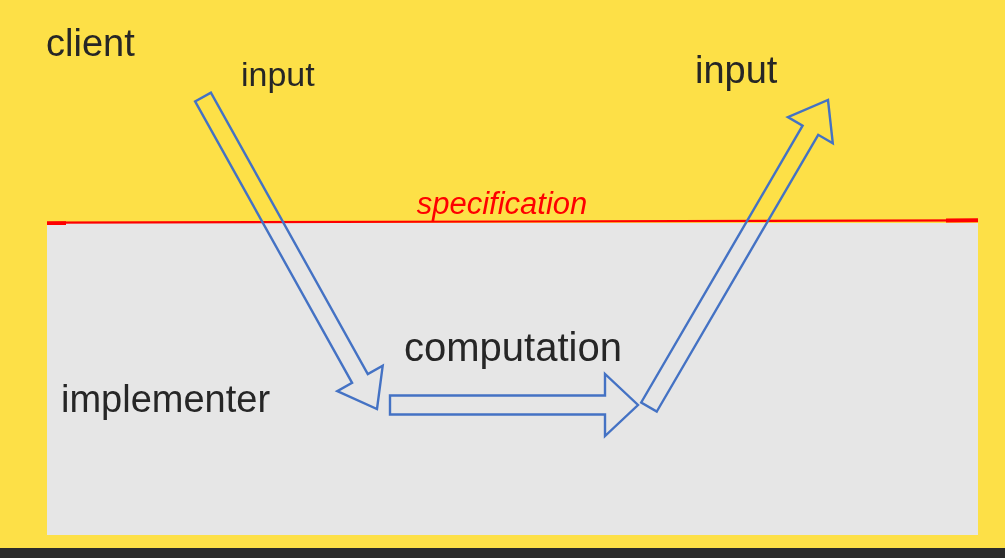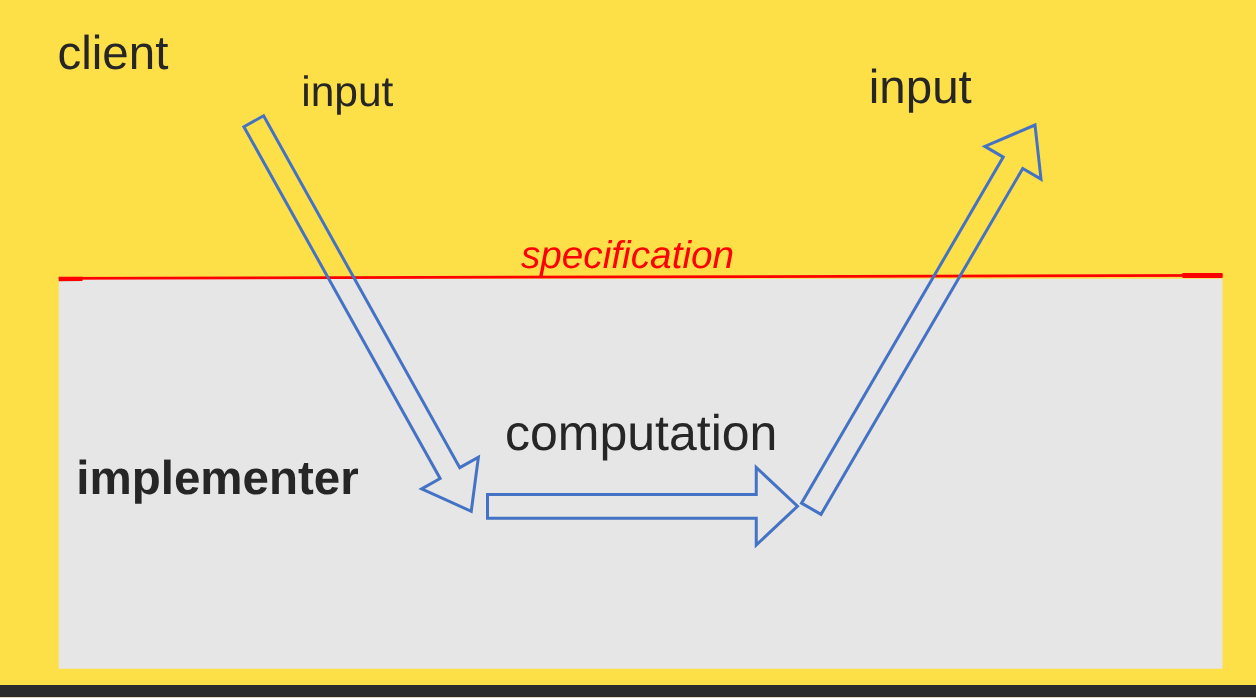--- a/index.html
+++ b/index.html
@@ -21,21 +21,21 @@
   .label{
     position:absolute;
     line-height:1;
     color:var(--text-dark);
     white-space:nowrap;
   }
   .label-client{left:46px;top:24px;font-size:38px;}
   .label-input{left:241px;top:57px;font-size:34px;text-align:center;}
   .label-output{left:695px;top:51px;font-size:38px;}
   .label-computation{left:404px;top:327px;font-size:40px;}
-  .label-implementer{left:61px;top:364px;font-size:38px;font-weight:bold;}
+  .label-implementer{left:61px;top:380px;font-size:38px;}
   .spec-label{
     position:absolute;
     line-height:1;
     color:var(--firewall-red);
     font-style:italic;
     font-size:31px;
     transform:translateX(-50%);
     white-space:nowrap;
     text-align:left;
   }

